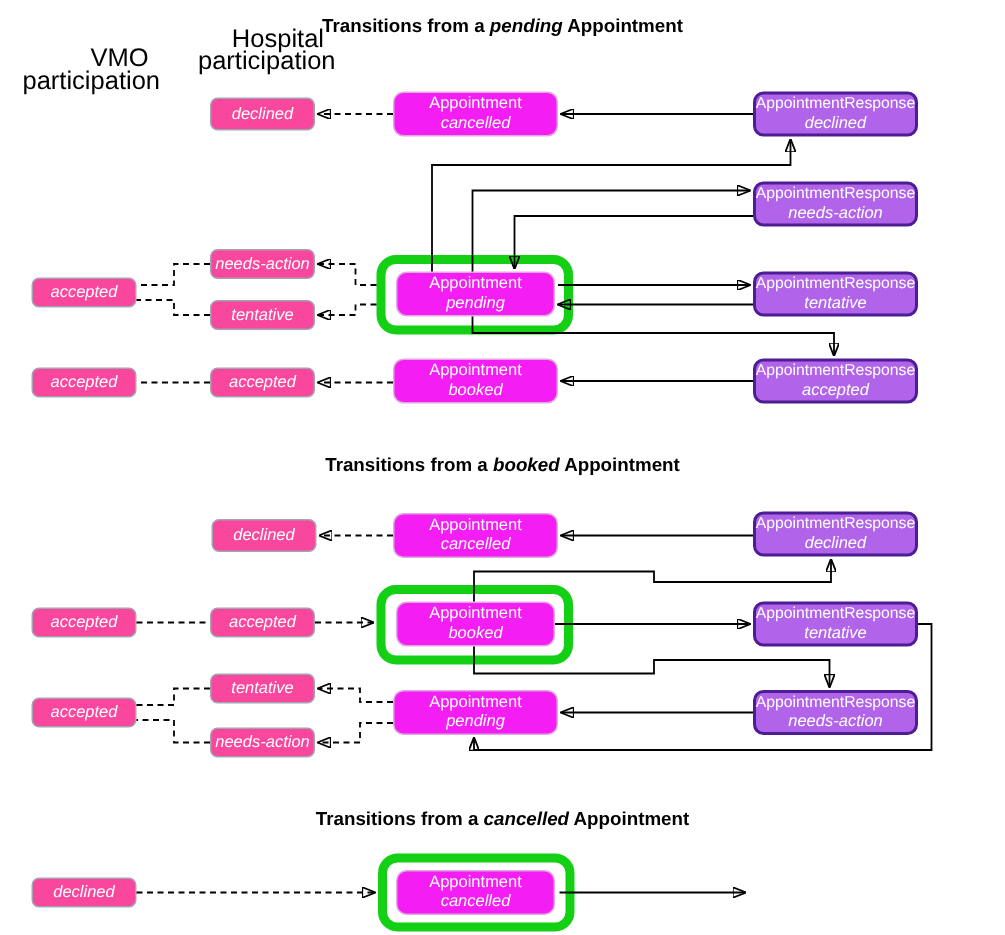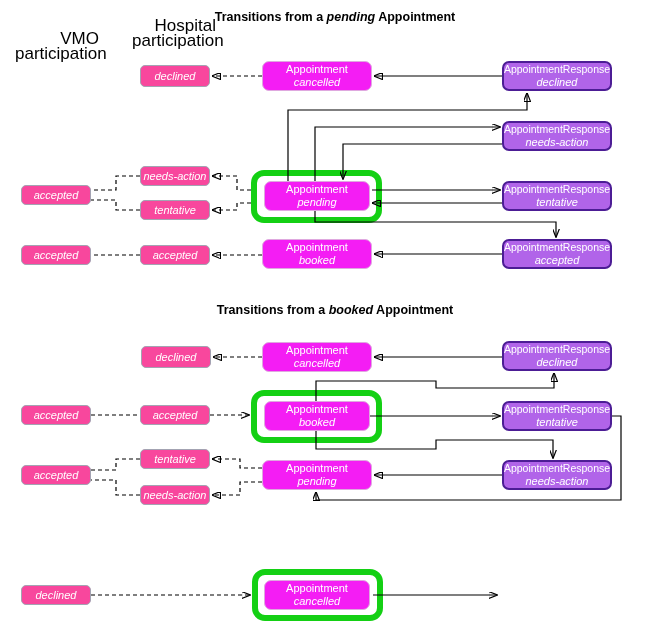--- a/index.html
+++ b/index.html
@@ -26,20 +26,21 @@
 </style>
 </head>
 <body>
 
 <div id="canvas">
 
   <div class="sec-title" style="top:10px"><span>Transitions from a </span><span class="emph">pending</span><span> Appointment</span></div>
 
   <div class="sec-title" style="top:303px"><span>Transitions from a </span><span class="emph">booked</span><span> Appointment</span></div>
 
+  <div class="sec-title" style="top:539px"><span>Transitions from a </span><span class="emph">cancelled</span><span> Appointment</span></div>
 
   <div class="col-header" style="left:15px;top:31px">
     <div>VMO</div>
     <div>participation</div>
   </div>
   <div class="col-header" style="left:132px;top:18px">
     <div>Hospital</div>
     <div>participation</div>
   </div>
 

